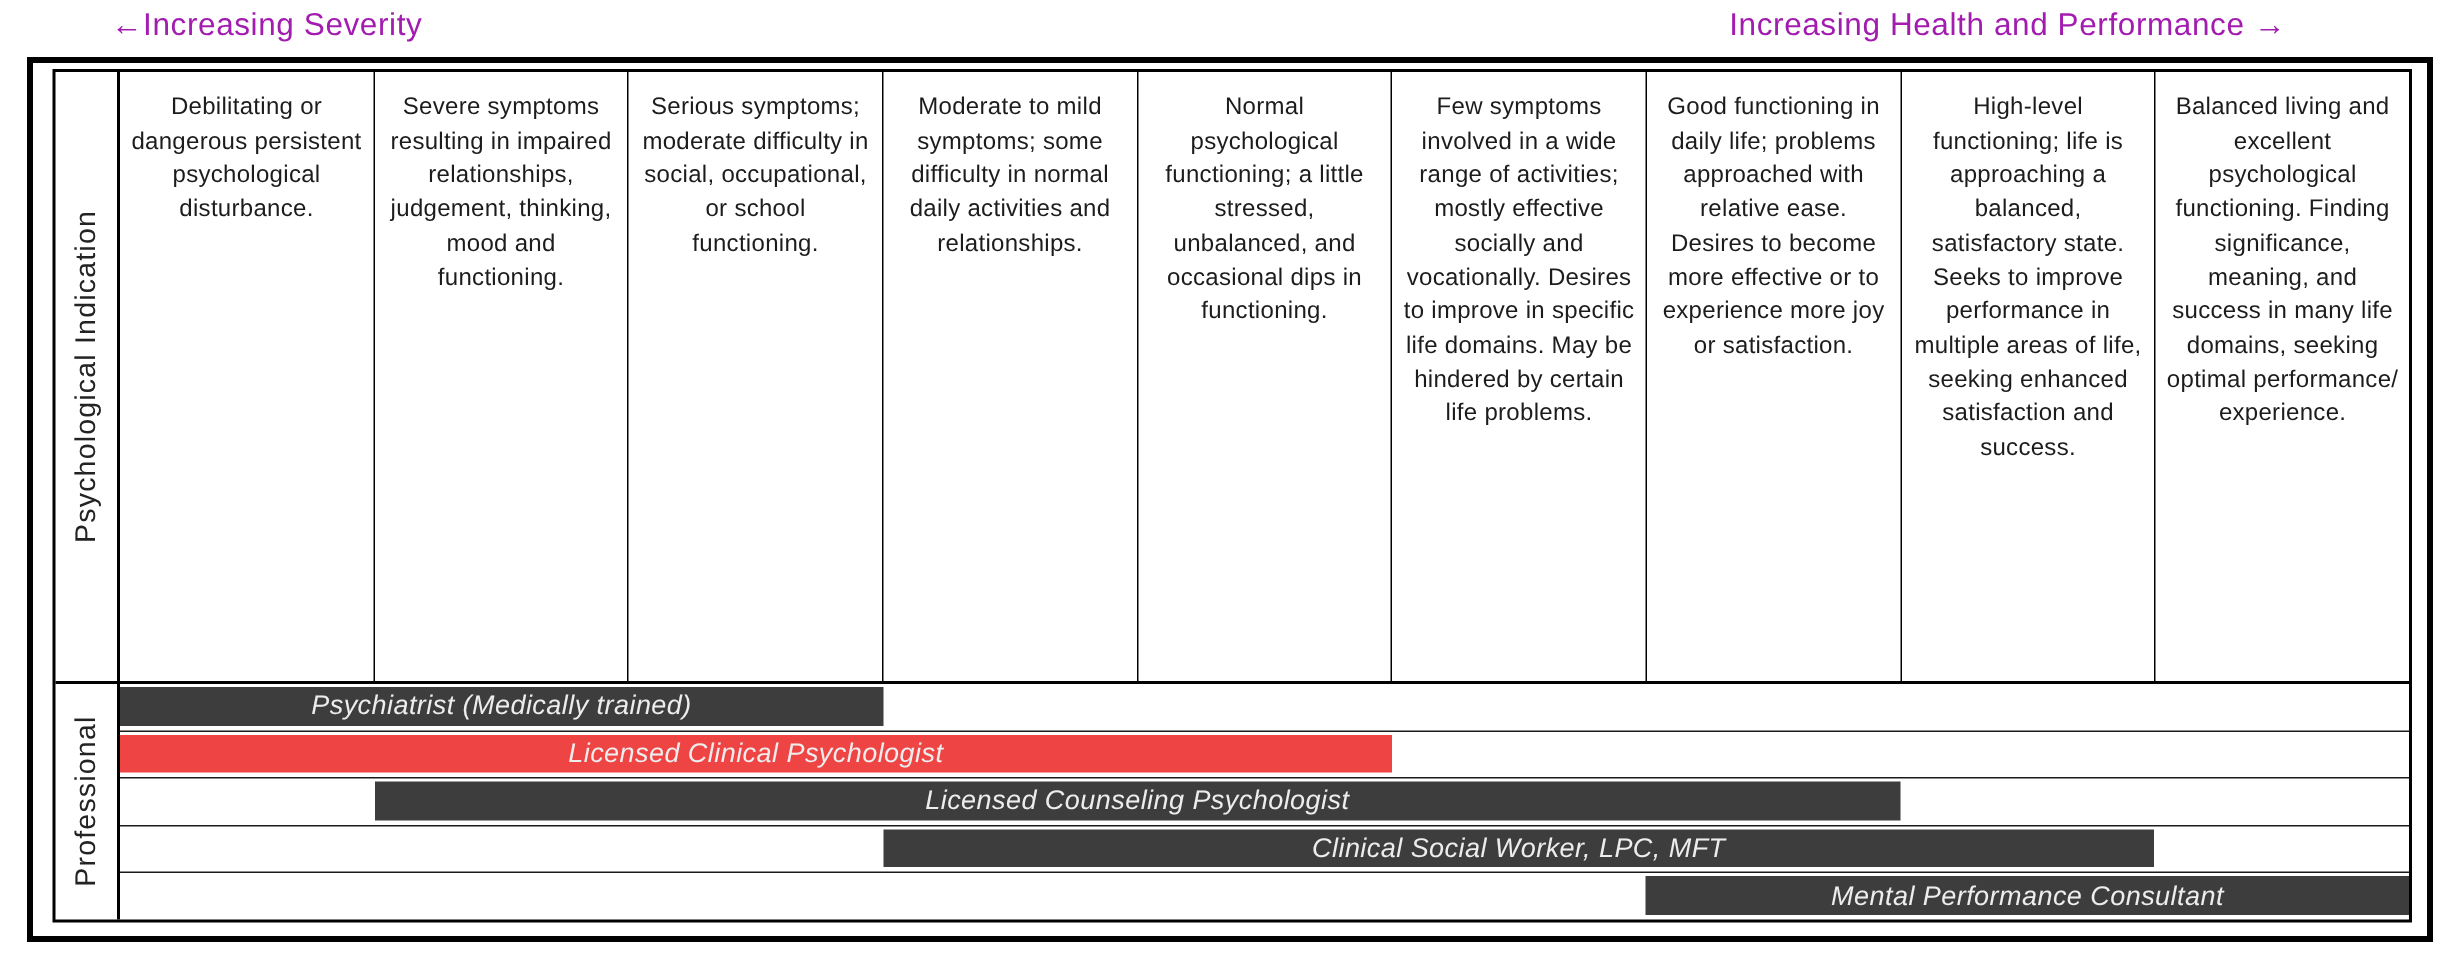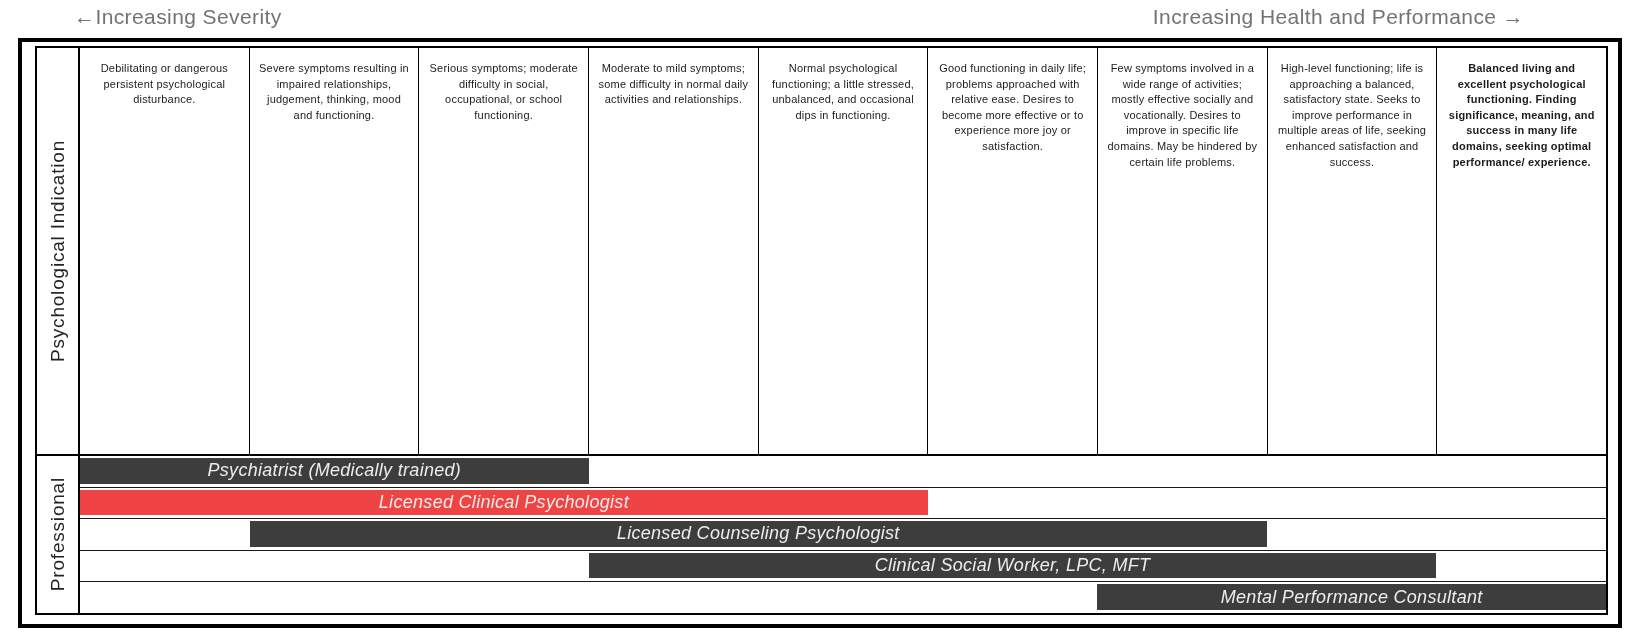--- a/index.html
+++ b/index.html
@@ -12,21 +12,21 @@
     color: #1f1f1f;
   }
   .header {
     position: absolute;
     top: 3px; left: 0; right: 0;
     display: flex;
     justify-content: space-between;
     padding: 2px 114px 0 74px;
     font-size: 21px;
     letter-spacing: 0.4px;
-    color: #737373;
+    color: #a21caf;
   }
   .outer-frame {
     position: absolute;
     left: 18px; top: 38px;
     width: 1604px; height: 590px;
     border: 4px solid #000;
     background: #fff;
   }
   .matrix-table {
     position: absolute;
@@ -54,26 +54,26 @@
     letter-spacing: 0.8px;
     color: #232323;
     white-space: nowrap;
   }
   .cols { flex: 1; display: flex; }
   .col {
     flex: 1;
     border-right: 1.5px solid #000;
     padding: 13px 7px 6px 7px;
     text-align: center;
-    font-size: 11px;
+    font-size: 16px;
     line-height: 1.42;
     letter-spacing: 0.2px;
     color: #1c1c1c;
   }
-  .col:last-child { border-right: none; font-weight: bold; }
+  .col:last-child { border-right: none; }
   .bars-area {
     flex: 1;
     display: flex;
     flex-direction: column;
     font-style: italic;
   }
   .prof-row {
     flex: 1;
     position: relative;
     border-bottom: 1px solid #1a1a1a;
@@ -107,22 +107,22 @@
     <div class="section sec-indication">
       <div class="label-cell">
         <span class="vlabel">Psychological Indication</span>
       </div>
       <div class="cols">
         <div class="col">Debilitating or dangerous persistent psychological disturbance.</div>
         <div class="col">Severe symptoms resulting in impaired relationships, judgement, thinking, mood and functioning.</div>
         <div class="col">Serious symptoms; moderate difficulty in social, occupational, or school functioning.</div>
         <div class="col">Moderate to mild symptoms; some difficulty in normal daily activities and relationships.</div>
         <div class="col">Normal psychological functioning; a little stressed, unbalanced, and occasional dips in functioning.</div>
+        <div class="col">Few symptoms involved in a wide range of activities; mostly effective socially and vocationally. Desires to improve in specific life domains. May be hindered by certain life problems.</div>
         <div class="col">Good functioning in daily life; problems approached with relative ease. Desires to become more effective or to experience more joy or satisfaction.</div>
-        <div class="col">Few symptoms involved in a wide range of activities; mostly effective socially and vocationally. Desires to improve in specific life domains. May be hindered by certain life problems.</div>
         <div class="col">High-level functioning; life is approaching a balanced, satisfactory state. Seeks to improve performance in multiple areas of life, seeking enhanced satisfaction and success.</div>
         <div class="col">Balanced living and excellent psychological functioning. Finding significance, meaning, and success in many life domains, seeking optimal performance/ experience.</div>
       </div>
     </div>
 
     <div class="section sec-professional">
       <div class="label-cell">
         <span class="vlabel">Professional</span>
       </div>
       <div class="bars-area">

